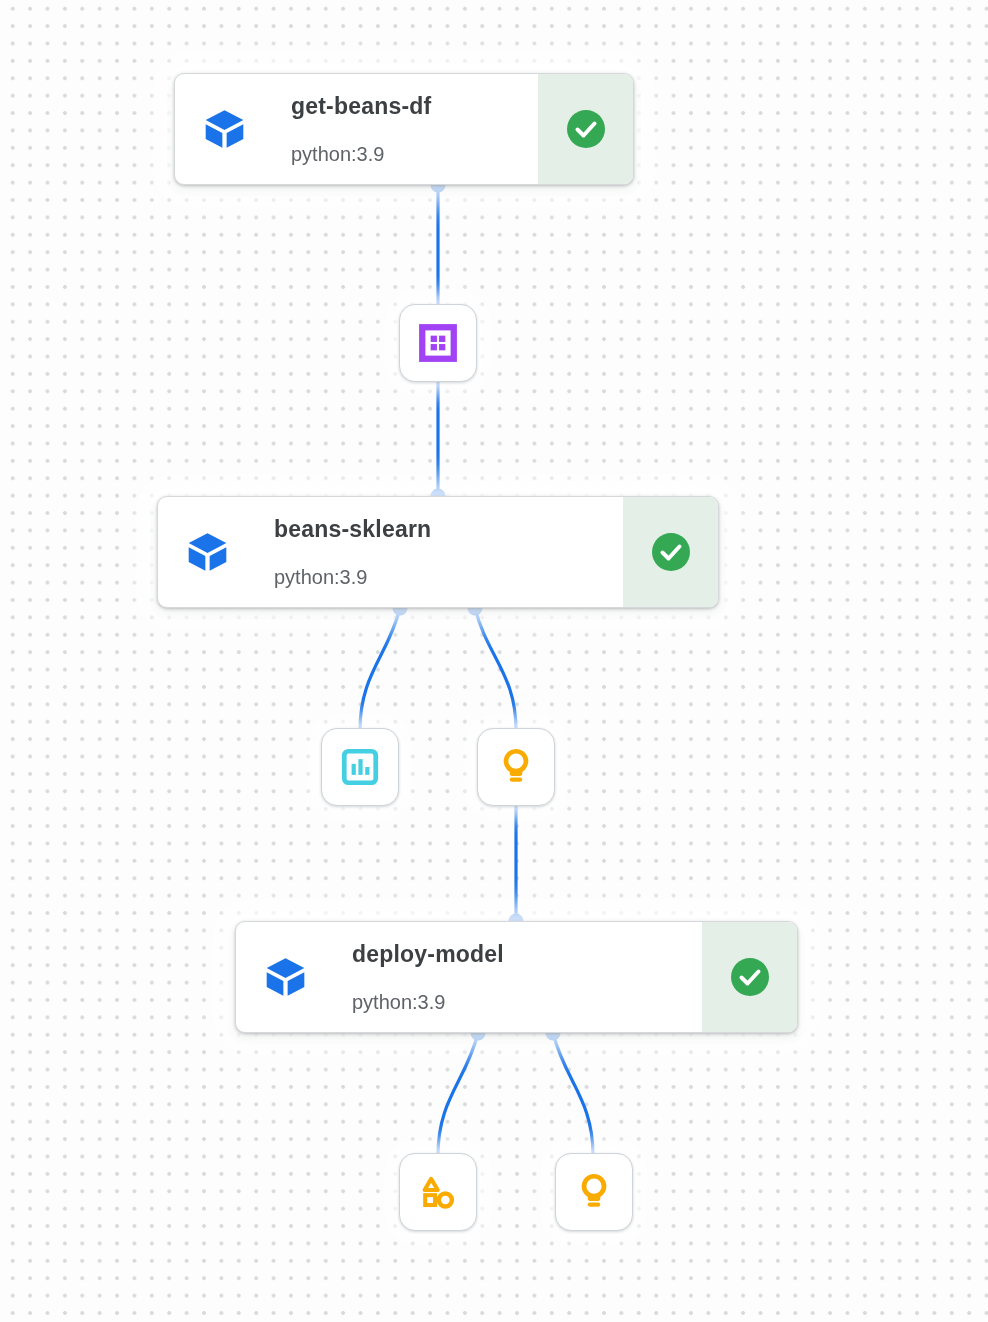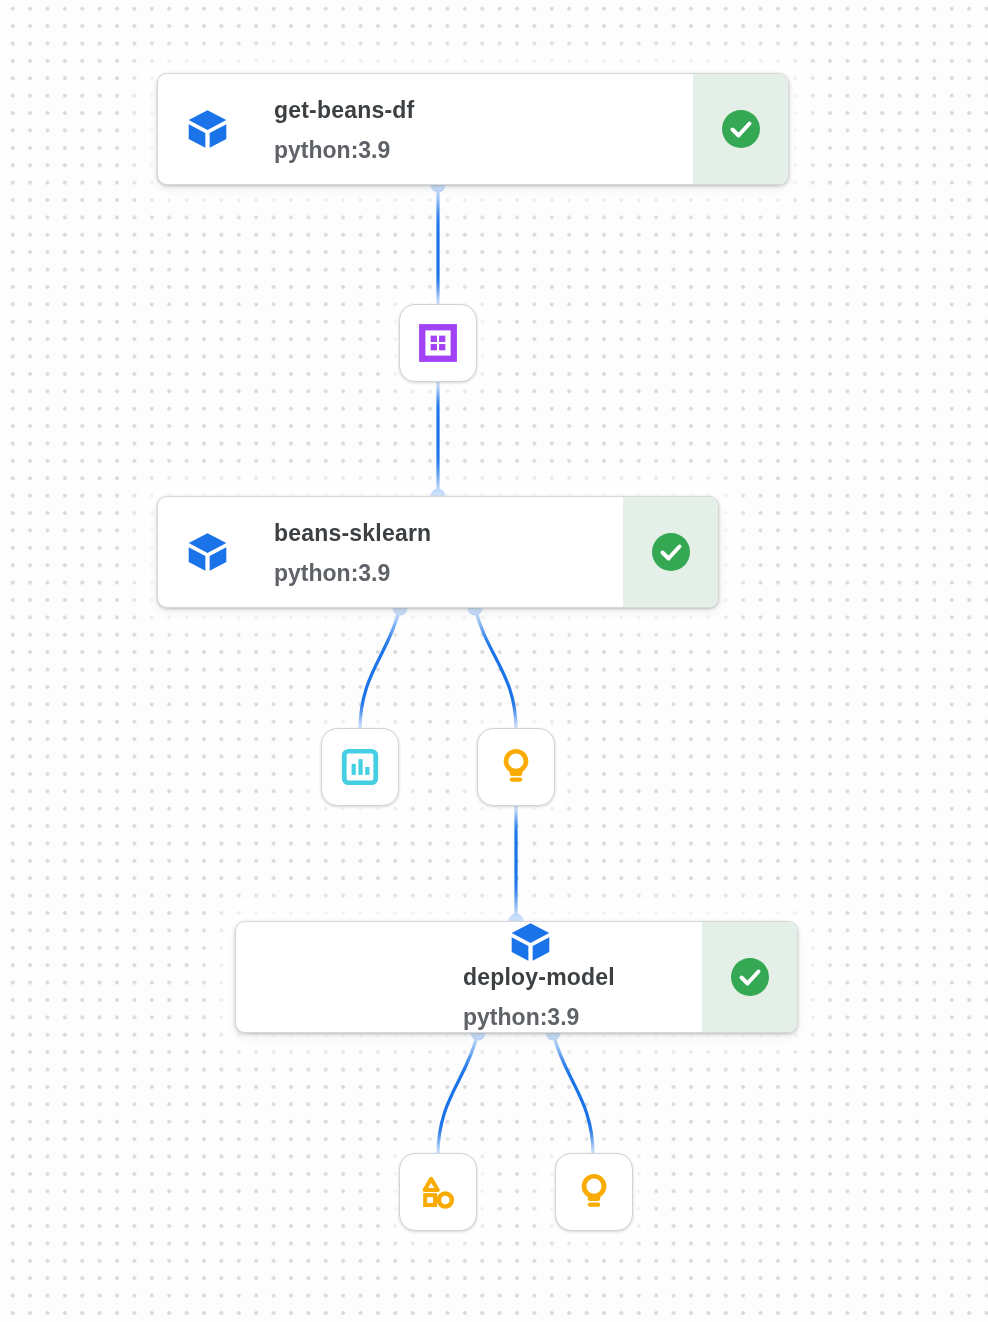--- a/index.html
+++ b/index.html
@@ -28,21 +28,21 @@
     border-radius:10px;
     display:flex;
     align-items:center;
     box-sizing:border-box;
     box-shadow:0 1px 3px rgba(60,64,67,.28),0 4px 10px rgba(60,64,67,.10),0 0 26px 18px rgba(255,255,255,.88);
     cursor:pointer;
   }
   .cube-wrap{margin-left:28px;width:43px;height:40px;flex:none;display:flex;align-items:center;}
   .task-text{margin-left:45px;display:flex;flex-direction:column;justify-content:center;}
   .task-title{font-size:23px;font-weight:700;color:var(--title-color,#3c4043);line-height:30px;letter-spacing:.2px;}
-  .task-subtitle{font-size:23px;font-weight:700;color:var(--subtitle-color,#5f6368);line-height:27px;margin-top:12px;}
+  .task-subtitle{font-size:20px;font-weight:400;color:var(--subtitle-color,#5f6368);line-height:27px;margin-top:20px;}
   .status-panel{
     position:absolute;right:0;top:0;bottom:0;width:95px;
     background:var(--success-bg,#e4efe7);
     border-radius:0 9px 9px 0;
     display:flex;align-items:center;justify-content:center;
   }
 
   .artifact-box{
     position:absolute;
     width:78px;height:78px;
@@ -79,21 +79,21 @@
     <path class="edge" d="M553 1033 C565 1081 593 1099 593 1155"></path>
     <circle class="port" cx="438" cy="185" r="7.5"></circle>
     <circle class="port" cx="438" cy="496" r="7.5"></circle>
     <circle class="port" cx="400" cy="608" r="7.5"></circle>
     <circle class="port" cx="475" cy="608" r="7.5"></circle>
     <circle class="port" cx="516" cy="921" r="7.5"></circle>
     <circle class="port" cx="478" cy="1033" r="7.5"></circle>
     <circle class="port" cx="553" cy="1033" r="7.5"></circle>
   </svg>
 
-  <div class="task-card" style="left:157px;top:73px;width:632px;">
+  <div class="task-card" style="left:174px;top:73px;width:460px;">
     <span class="cube-wrap">
       <svg width="43" height="40" viewBox="0 0 24 22">
         <path class="fill-blue" d="M12 0.5 L22.5 6 L12 11.5 L1.5 6 Z"></path>
         <path class="fill-blue" d="M1.5 8.3 L10.8 13.2 L10.8 21.5 L1.5 16.6 Z"></path>
         <path class="fill-blue" d="M22.5 8.3 L13.2 13.2 L13.2 21.5 L22.5 16.6 Z"></path>
       </svg>
     </span>
     <div class="task-text">
       <div class="task-title">get-beans-df</div>
       <div class="task-subtitle">python:3.9</div>
@@ -146,21 +146,21 @@
   </div>
 
   <div class="artifact-box" style="left:477px;top:728px;">
     <svg width="42" height="42" viewBox="0 0 40 40">
       <circle class="stroke-amber" cx="20" cy="14.5" r="9.5" stroke-width="4.5"></circle>
       <path class="stroke-amber" d="M16 21.5 L16 26.5 L24 26.5 L24 21.5" stroke-width="4" stroke-linejoin="round"></path>
       <path class="stroke-amber" d="M16 32 H24" stroke-width="4" stroke-linecap="round"></path>
     </svg>
   </div>
 
-  <div class="task-card" style="left:235px;top:921px;width:563px;flex-direction:column;">
+  <div class="task-card" style="left:235px;top:921px;width:563px;">
     <span class="cube-wrap">
       <svg width="43" height="40" viewBox="0 0 24 22">
         <path class="fill-blue" d="M12 0.5 L22.5 6 L12 11.5 L1.5 6 Z"></path>
         <path class="fill-blue" d="M1.5 8.3 L10.8 13.2 L10.8 21.5 L1.5 16.6 Z"></path>
         <path class="fill-blue" d="M22.5 8.3 L13.2 13.2 L13.2 21.5 L22.5 16.6 Z"></path>
       </svg>
     </span>
     <div class="task-text">
       <div class="task-title">deploy-model</div>
       <div class="task-subtitle">python:3.9</div>

